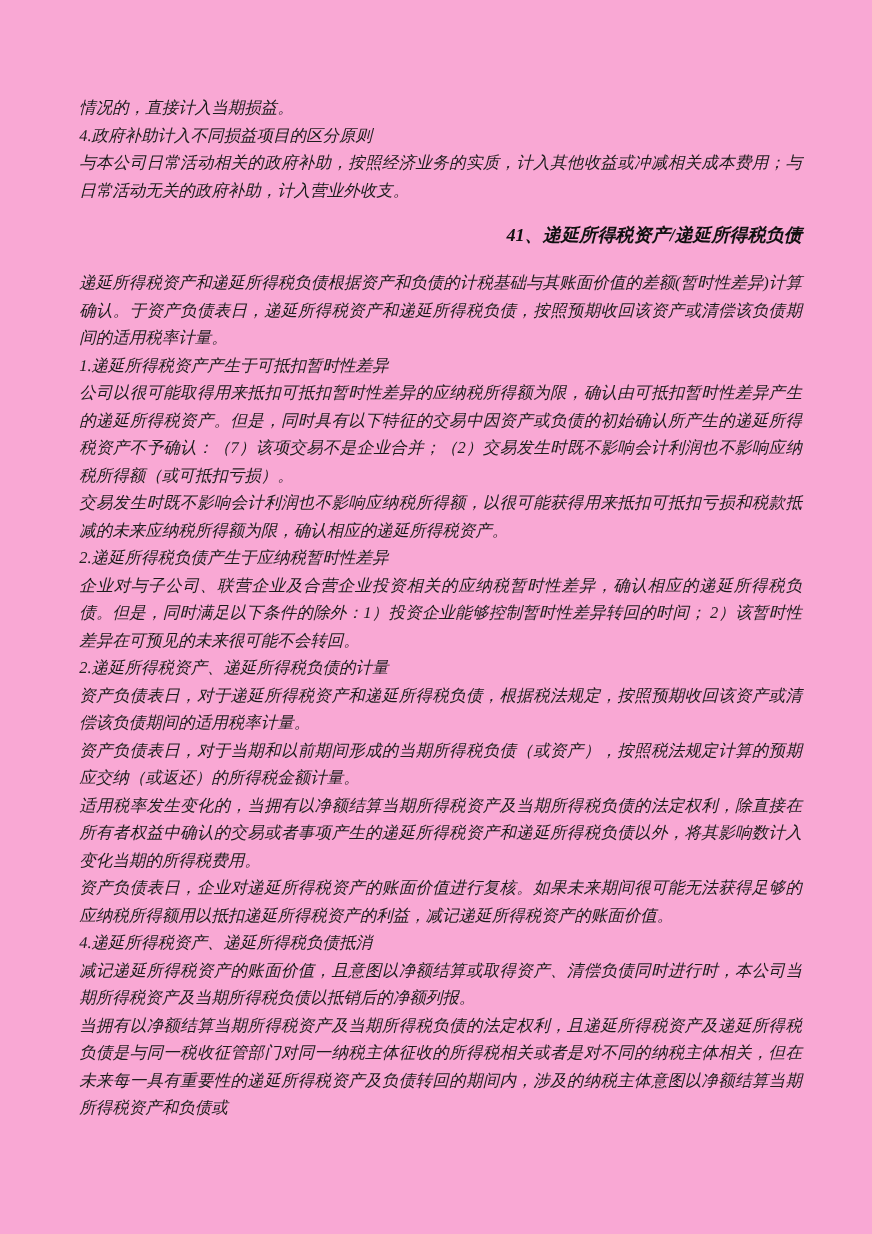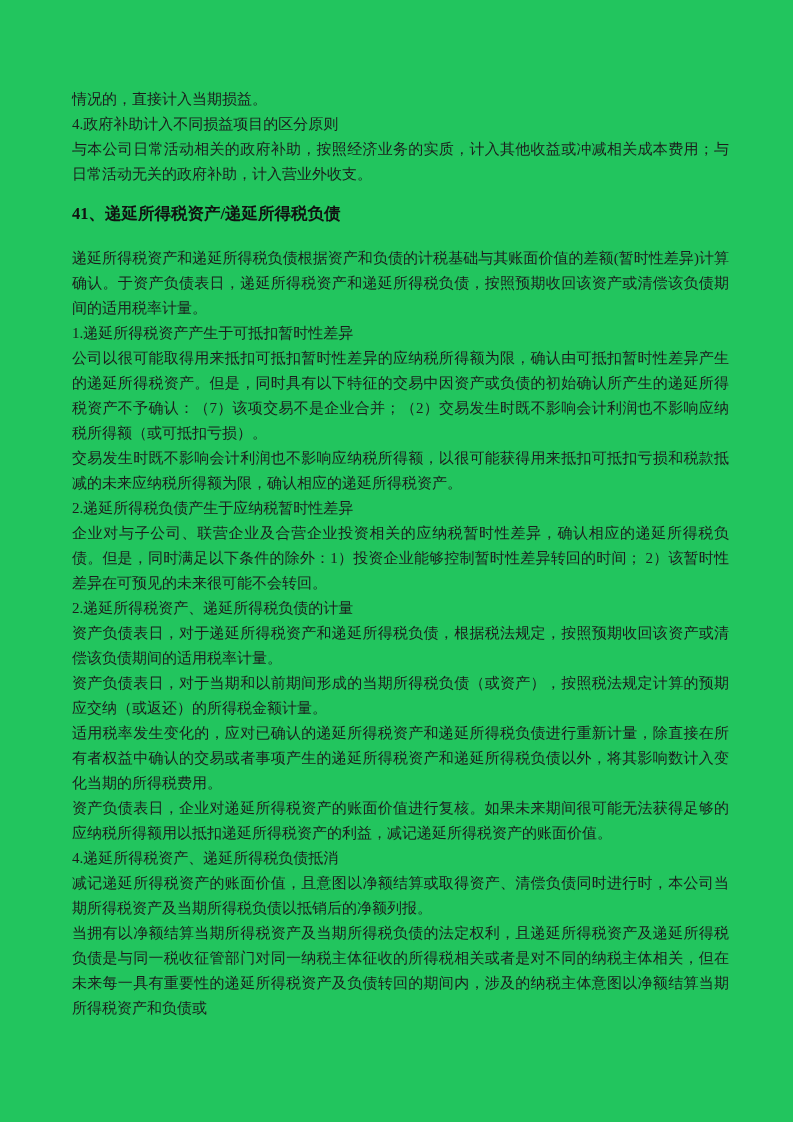--- a/index.html
+++ b/index.html
@@ -5,42 +5,43 @@
   * { margin: 0; padding: 0; box-sizing: border-box; }
   html, body {
     background: #ffffff;
     font-family: "Liberation Serif", "DejaVu Serif", serif;
   }
   .page {
     position: relative;
     width: 793px;
     height: 1122px;
     margin: 0 auto;
-    background: #22c55e;
+    background: #f9a8d4;
     overflow: hidden;
+    font-style: italic;
   }
   .page-content {
     padding: 87px 64px 0 72px;
     color: #1c1c1c;
   }
   p.body-paragraph {
     font-size: 15px;
     line-height: 25px;
     text-align: justify;
     color: #1c1c1c;
     margin: 0;
     word-break: break-all;
   }
   h2.section-heading {
     font-size: 16.5px;
     line-height: 25px;
     font-weight: bold;
     color: #111111;
     margin: 14px 0 20px 0;
-    text-align: left;
+    text-align: right;
   }
 </style>
 </head>
 <body>
 
 <div class="page">
   <div class="page-content">
 
     <p class="body-paragraph">情况的，直接计入当期损益。</p>
     <p class="body-paragraph">4.政府补助计入不同损益项目的区分原则</p>
@@ -50,20 +51,20 @@
 
     <p class="body-paragraph">递延所得税资产和递延所得税负债根据资产和负债的计税基础与其账面价值的差额(暂时性差异)计算确认。于资产负债表日，递延所得税资产和递延所得税负债，按照预期收回该资产或清偿该负债期间的适用税率计量。</p>
     <p class="body-paragraph">1.递延所得税资产产生于可抵扣暂时性差异</p>
     <p class="body-paragraph">公司以很可能取得用来抵扣可抵扣暂时性差异的应纳税所得额为限，确认由可抵扣暂时性差异产生的递延所得税资产。但是，同时具有以下特征的交易中因资产或负债的初始确认所产生的递延所得税资产不予确认：（7）该项交易不是企业合并；（2）交易发生时既不影响会计利润也不影响应纳税所得额（或可抵扣亏损）。</p>
     <p class="body-paragraph">交易发生时既不影响会计利润也不影响应纳税所得额，以很可能获得用来抵扣可抵扣亏损和税款抵减的未来应纳税所得额为限，确认相应的递延所得税资产。</p>
     <p class="body-paragraph">2.递延所得税负债产生于应纳税暂时性差异</p>
     <p class="body-paragraph">企业对与子公司、联营企业及合营企业投资相关的应纳税暂时性差异，确认相应的递延所得税负债。但是，同时满足以下条件的除外：1）投资企业能够控制暂时性差异转回的时间； 2）该暂时性差异在可预见的未来很可能不会转回。</p>
     <p class="body-paragraph">2.递延所得税资产、递延所得税负债的计量</p>
     <p class="body-paragraph">资产负债表日，对于递延所得税资产和递延所得税负债，根据税法规定，按照预期收回该资产或清偿该负债期间的适用税率计量。</p>
     <p class="body-paragraph">资产负债表日，对于当期和以前期间形成的当期所得税负债（或资产），按照税法规定计算的预期应交纳（或返还）的所得税金额计量。</p>
-    <p class="body-paragraph">适用税率发生变化的，应对已确认的递延所得税资产和递延所得税负债进行重新计量，除直接在所有者权益中确认的交易或者事项产生的递延所得税资产和递延所得税负债以外，将其影响数计入变化当期的所得税费用。</p>
+    <p class="body-paragraph">适用税率发生变化的，当拥有以净额结算当期所得税资产及当期所得税负债的法定权利，除直接在所有者权益中确认的交易或者事项产生的递延所得税资产和递延所得税负债以外，将其影响数计入变化当期的所得税费用。</p>
     <p class="body-paragraph">资产负债表日，企业对递延所得税资产的账面价值进行复核。如果未来期间很可能无法获得足够的应纳税所得额用以抵扣递延所得税资产的利益，减记递延所得税资产的账面价值。</p>
     <p class="body-paragraph">4.递延所得税资产、递延所得税负债抵消</p>
     <p class="body-paragraph">减记递延所得税资产的账面价值，且意图以净额结算或取得资产、清偿负债同时进行时，本公司当期所得税资产及当期所得税负债以抵销后的净额列报。</p>
     <p class="body-paragraph">当拥有以净额结算当期所得税资产及当期所得税负债的法定权利，且递延所得税资产及递延所得税负债是与同一税收征管部门对同一纳税主体征收的所得税相关或者是对不同的纳税主体相关，但在未来每一具有重要性的递延所得税资产及负债转回的期间内，涉及的纳税主体意图以净额结算当期所得税资产和负债或</p>
 
   </div>
 </div>
 
 </body></html>

